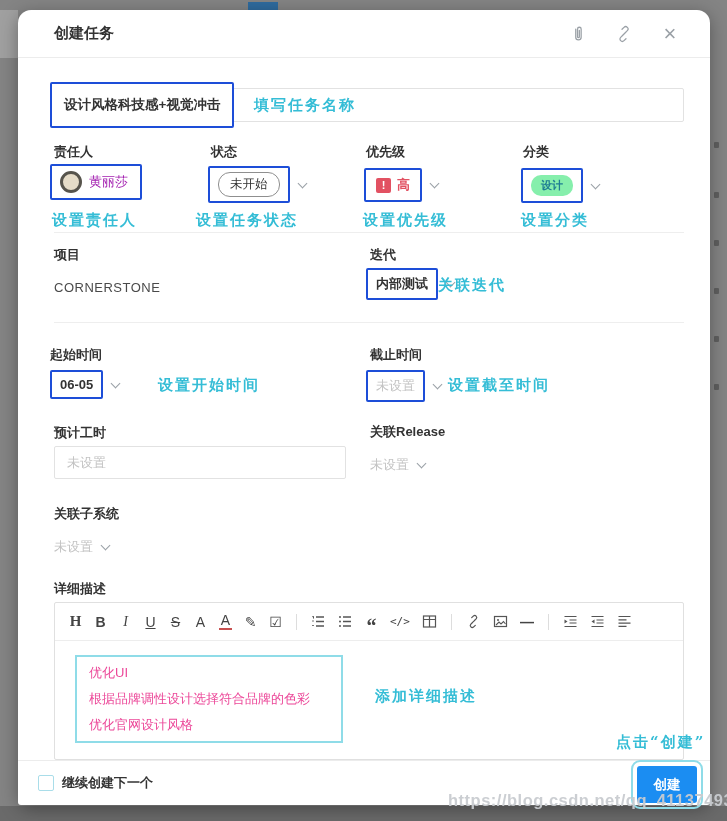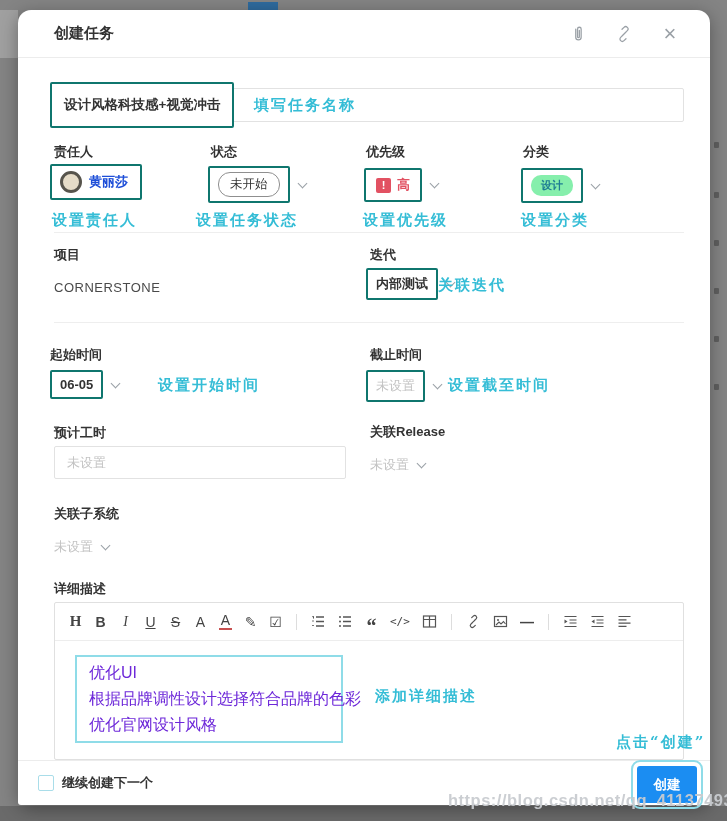--- a/index.html
+++ b/index.html
@@ -33,21 +33,21 @@
 
   .label { position:absolute; font-size:13px; color:#333; font-weight:600; }
   .value-gray { color:#c3c3c3; font-size:13px; }
   .divider { position:absolute; left:36px; right:26px; height:1px; background:#eeeeee; }
 
   
   .note {
     position:absolute; color:#35bdd6; font-size:15px; font-weight:700;
     font-family:"DejaVu Serif", serif; letter-spacing:2px; white-space:nowrap;
   }
-  .tealbox { border:2px solid #0f766e; border-radius:2px; display:inline-flex; align-items:center; background:transparent; }
+  .tealbox { border:2px solid #1d4ed8; border-radius:2px; display:inline-flex; align-items:center; background:transparent; }
 
   
   .name-row { position:absolute; top:78px; left:36px; width:630px; height:34px; }
   .name-input {
     width:100%; height:100%; border:1px solid #e2e2e2; border-radius:2px; background:#fff;
     display:flex; align-items:center; padding-left:14px;
   }
   .name-valuebox {
     position:absolute; left:-4px; top:-6px; height:46px; padding:0 12px;
     display:flex; align-items:center; background:#fff;
@@ -59,21 +59,21 @@
   .ctrl { position:absolute; display:flex; align-items:center; }
   .chevron {
     width:7px; height:7px; border-right:1.6px solid #9aa0a6; border-bottom:1.6px solid #9aa0a6;
     transform:rotate(45deg); margin-left:9px; margin-top:-3px; display:inline-block; cursor:pointer;
   }
   .assignee-box { padding:5px 12px 5px 8px; gap:7px; }
   .avatar {
     width:22px; height:22px; border-radius:50%; background:#e6dcc8;
     border:3px solid #57544c; flex:0 0 auto;
   }
-  .assignee-name { font-size:13px; font-weight:700; color:#1d4ed8; }
+  .assignee-name { font-size:13px; font-weight:400; color:#a21caf; }
   .status-box { padding:4px 8px; }
   .status-pill { border:1px solid #8f8f8f; border-radius:12px; padding:3px 11px; font-size:12.5px; color:#333; background:#fff; cursor:pointer; }
   .prio-box { padding:6px 10px; gap:6px; }
   .prio-badge {
     width:15px; height:15px; background:#e25162; color:#fff; border-radius:2px;
     font-size:11px; font-weight:700; display:flex; align-items:center; justify-content:center;
   }
   .prio-text { color:#e25162; font-size:13px; font-weight:700; }
   .cat-box { padding:5px 8px; }
   .cat-pill { background:#86efac; color:#1f7e93; border-radius:10px; padding:3px 10px; font-size:11px; font-weight:700; cursor:pointer; }
@@ -99,21 +99,21 @@
   .tb-s { text-decoration:line-through; }
   .tb-a2 { border-bottom:2px solid #c75050; line-height:1.1; }
   .tb-sep { width:1px; height:16px; background:#ddd; margin:0 2px; }
   .tb-code { font-family:"DejaVu Sans Mono", monospace; font-size:11px; }
   .tb svg { display:block; }
   .desc-box {
     position:absolute; left:20px; top:52px; width:268px; height:88px;
     border:2px solid #8fdce8; padding:5px 12px;
     display:flex; flex-direction:column; justify-content:center;
   }
-  .desc-box p { font-size:16px; color:#6d28d9; line-height:26px; white-space:nowrap; }
+  .desc-box p { font-size:13px; color:#ec4899; line-height:26px; white-space:nowrap; }
   .editor-note { left:320px; top:84px; }
 
   
   .modal-footer { position:absolute; left:0; right:0; top:750px; bottom:0; border-top:1px solid #ececec; background:#fff; border-radius:0 0 3px 3px; }
   .chk-row { position:absolute; left:20px; top:13px; display:flex; align-items:center; gap:8px; }
   .checkbox { width:16px; height:16px; border:1px solid #aederea; border:1px solid #a9dde9; border-radius:2px; background:#fff; cursor:pointer; }
   .chk-label { font-size:13px; color:#333; font-weight:600; }
   .create-btn {
     position:absolute; right:13px; top:5px; width:60px; height:37px;
     background:#1b8df2; color:#fff; border:none; border-radius:3px;

